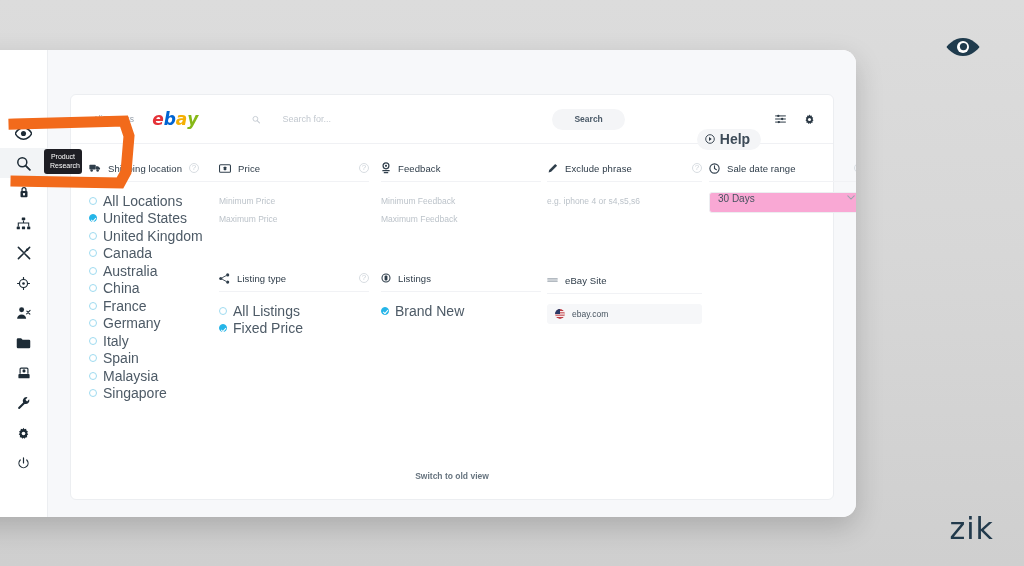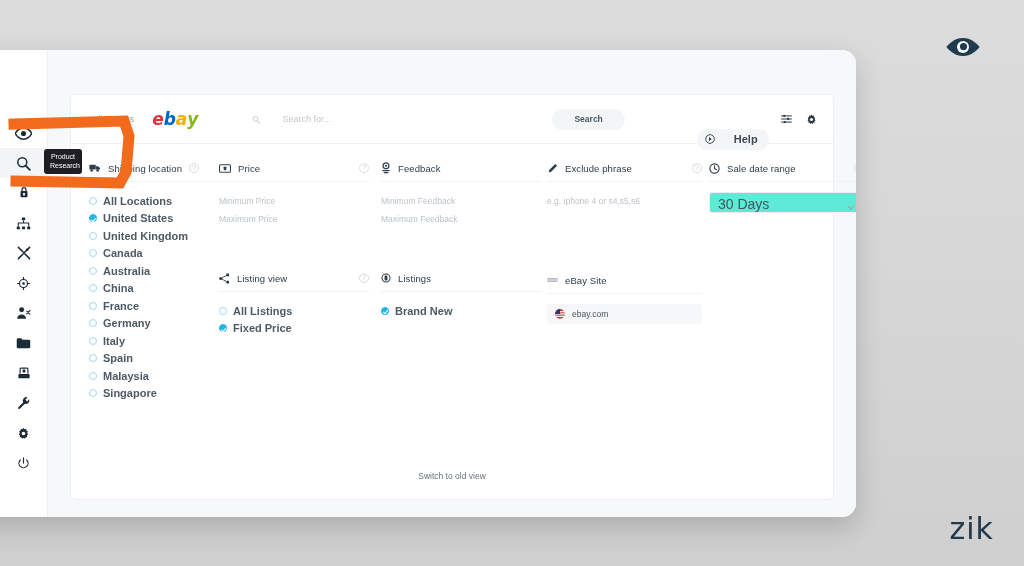--- a/index.html
+++ b/index.html
@@ -103,22 +103,22 @@
     margin-left: auto;
     background: #f4f5f7; border: none; border-radius: 14px;
     height: 21px; padding: 0 22px;
     font-size: 8.5px; color: #4b5a68; font-weight: 700;
     font-family: "Liberation Sans", sans-serif;
     cursor: pointer;
   }
   #help-btn {
     background: #f4f5f7; border: none; border-radius: 14px;
     height: 21px; padding: 0 11px 0 8px;
-    display: flex; align-items: center; gap: 19px;
-    font-size: 11px; color: #3c4a57; font-weight: 700;
+    display: flex; align-items: center; gap: 5px;
+    font-size: 14px; color: #3c4a57; font-weight: 700;
     margin-left: 72px;
     font-family: "Liberation Sans", sans-serif;
     cursor: pointer;
     margin-top: 40px;
   }
   .icon-btn {
     width: 24px; height: 21px; display:flex;
     align-items:center; justify-content:center;
     color: #2b3945; margin-left: 10px; cursor:pointer;
   }
@@ -159,54 +159,54 @@
     width:8px;height:8px;border-radius:50%;
     border:1.2px solid #9fdbf0; background:#fff;
     flex:0 0 auto; position:relative;
   }
   .radio.checked { background:#25b5e8; border-color:#25b5e8; }
   .radio.checked::after{
     content:""; position:absolute; left:2px; top:1.3px;
     width:2.4px;height:4px;border:solid #fff;border-width:0 1.1px 1.1px 0;
     transform:rotate(42deg);
   }
-  .radio-label { font-size:11px; color:#4d5a66;font-weight:bold; }
+  .radio-label { font-size:14px; color:#4d5a66; }
 
   
   .tfield {
     height: 18px; display:flex; align-items:center;
     font-size:8.5px; color:#bcc3ca; margin-bottom: 0;
   }
   .tfield input{
     border:none;outline:none;background:transparent;width:100%;
     font-size:8.5px;color:#4d5a66;font-family:"Liberation Sans",sans-serif;
   }
   .tfield input::placeholder{ color:#bcc3ca; }
 
   
   .sel {
     height: 21px; border:1px solid #eceef1; border-radius:3px;
-    display:flex; align-items:flex-end; padding: 0 8px;
-    font-size:14px; color:#46535f; background:#5eead4; cursor:pointer;
+    display:flex; align-items:flex-start; padding: 0 8px;
+    font-size:10px; color:#46535f; background:#f9a8d4; cursor:pointer;
   }
   .sel .chev { margin-left:auto; color:#9aa4ad; font-size:8px; }
 
   
   .site-chip {
     height: 20px; background:#f6f7f9; border-radius:3px;
     display:flex; align-items:center; gap:7px; padding:0 8px;
     font-size:8.5px; color:#46535f; cursor:pointer;
   }
   .flag { width:10px;height:10px;border-radius:50%; overflow:hidden;
     position:relative; flex:0 0 auto; }
 
   
   #switch-old {
     position:absolute; left:0; right:0; bottom:18px;
-    text-align:center; font-size:8.5px; color:#67747f; cursor:pointer;
+    text-align:center; font-size:8.5px; color:#67747f; cursor:pointer;font-weight:bold;
   }
 
   
   #annot { position:absolute; left:0; top:0; width:1024px; height:566px;
     pointer-events:none; }
 
   
   #tooltip {
     position: absolute; left: 44px; top: 149px;
     background: #1e1e24; color:#fff; border-radius:3px;
@@ -467,21 +467,21 @@
           <div style="margin-top:42px">
             <div class="f-head">
               <span class="f-ico">
                 <svg width="11" height="11" viewBox="0 0 16 16">
                   <circle cx="12.6" cy="2.8" r="2.3" fill="#303f4c"></circle>
                   <circle cx="12.6" cy="13.2" r="2.3" fill="#303f4c"></circle>
                   <circle cx="2.6" cy="8" r="2.3" fill="#303f4c"></circle>
                   <path d="M4.6 6.9l6-3.2M4.6 9.1l6 3.2" stroke="#303f4c" stroke-width="1.3"></path>
                 </svg>
               </span>
-              <span class="f-title">Listing view</span>
+              <span class="f-title">Listing type</span>
               <span class="q-mark">?</span>
             </div>
             <div class="f-rule"></div>
             <div class="radio-row">
                 <span class="radio"></span>
                 <span class="radio-label">All Listings</span>
               </div>
             <div class="radio-row">
                 <span class="radio checked"></span>
                 <span class="radio-label">Fixed Price</span>

